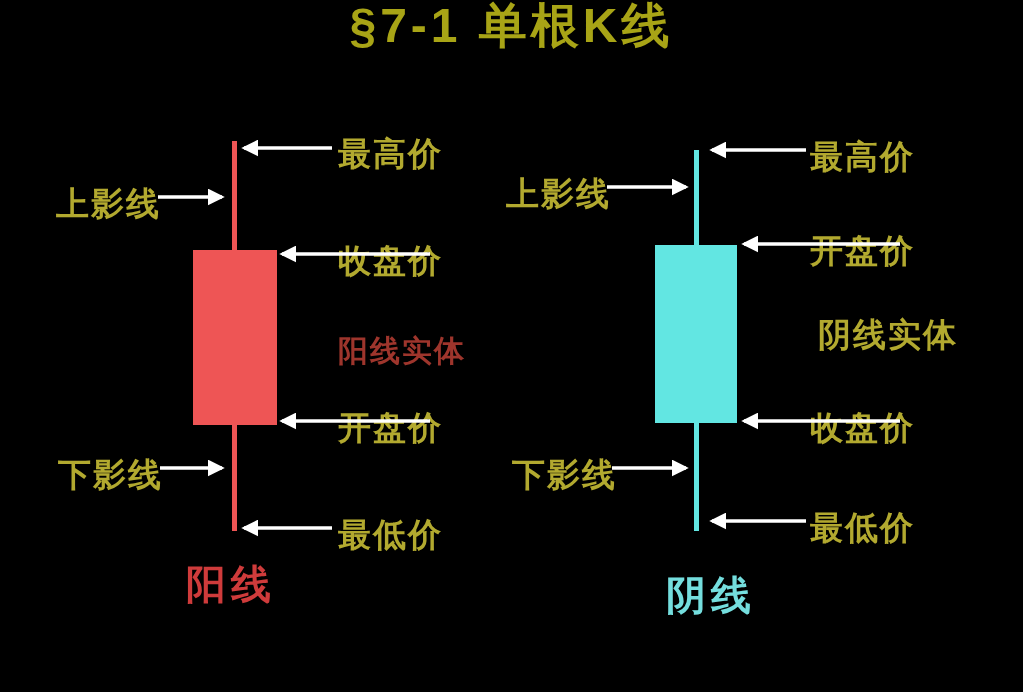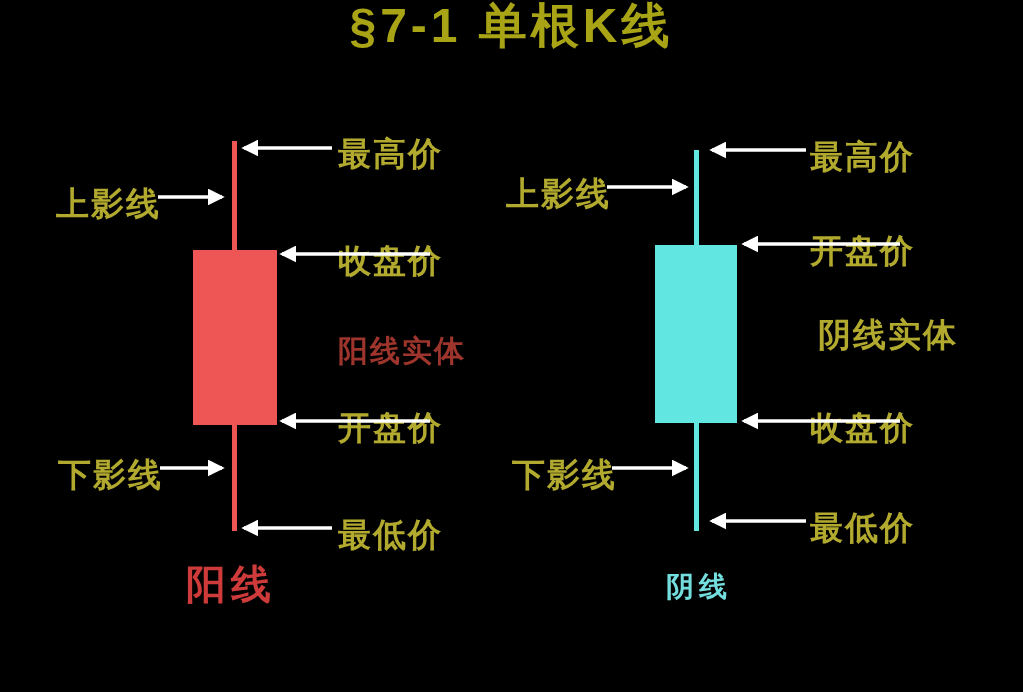--- a/index.html
+++ b/index.html
@@ -48,21 +48,21 @@
   #l-low-l  { left: 338px; top: 513px; }
   #l-type-l { left: 186px; top: 557px; font-size: 40px; letter-spacing: 5px; color: var(--bullish_text, #cf3b3b); }
 
   #l-ush-r  { left: 506px; top: 172px; }
   #l-high-r { left: 810px; top: 135px; }
   #l-open-r { left: 810px; top: 229px; }
   #l-body-r { left: 798px; top: 313px; font-size: 33px; margin-left: 20px; }
   #l-close-r{ left: 810px; top: 406px; }
   #l-lsh-r  { left: 512px; top: 453px; }
   #l-low-r  { left: 810px; top: 506px; }
-  #l-type-r { left: 666px; top: 568px; font-size: 28px; letter-spacing: 5px; color: var(--bearish_text, #74dede); }
+  #l-type-r { left: 666px; top: 568px; font-size: 40px; letter-spacing: 5px; color: var(--bearish_text, #74dede); }
 
   
   .arrows {
     position: absolute;
     left: 0; top: 0;
     z-index: 3;
     pointer-events: none;
   }
   
   .overlay {

